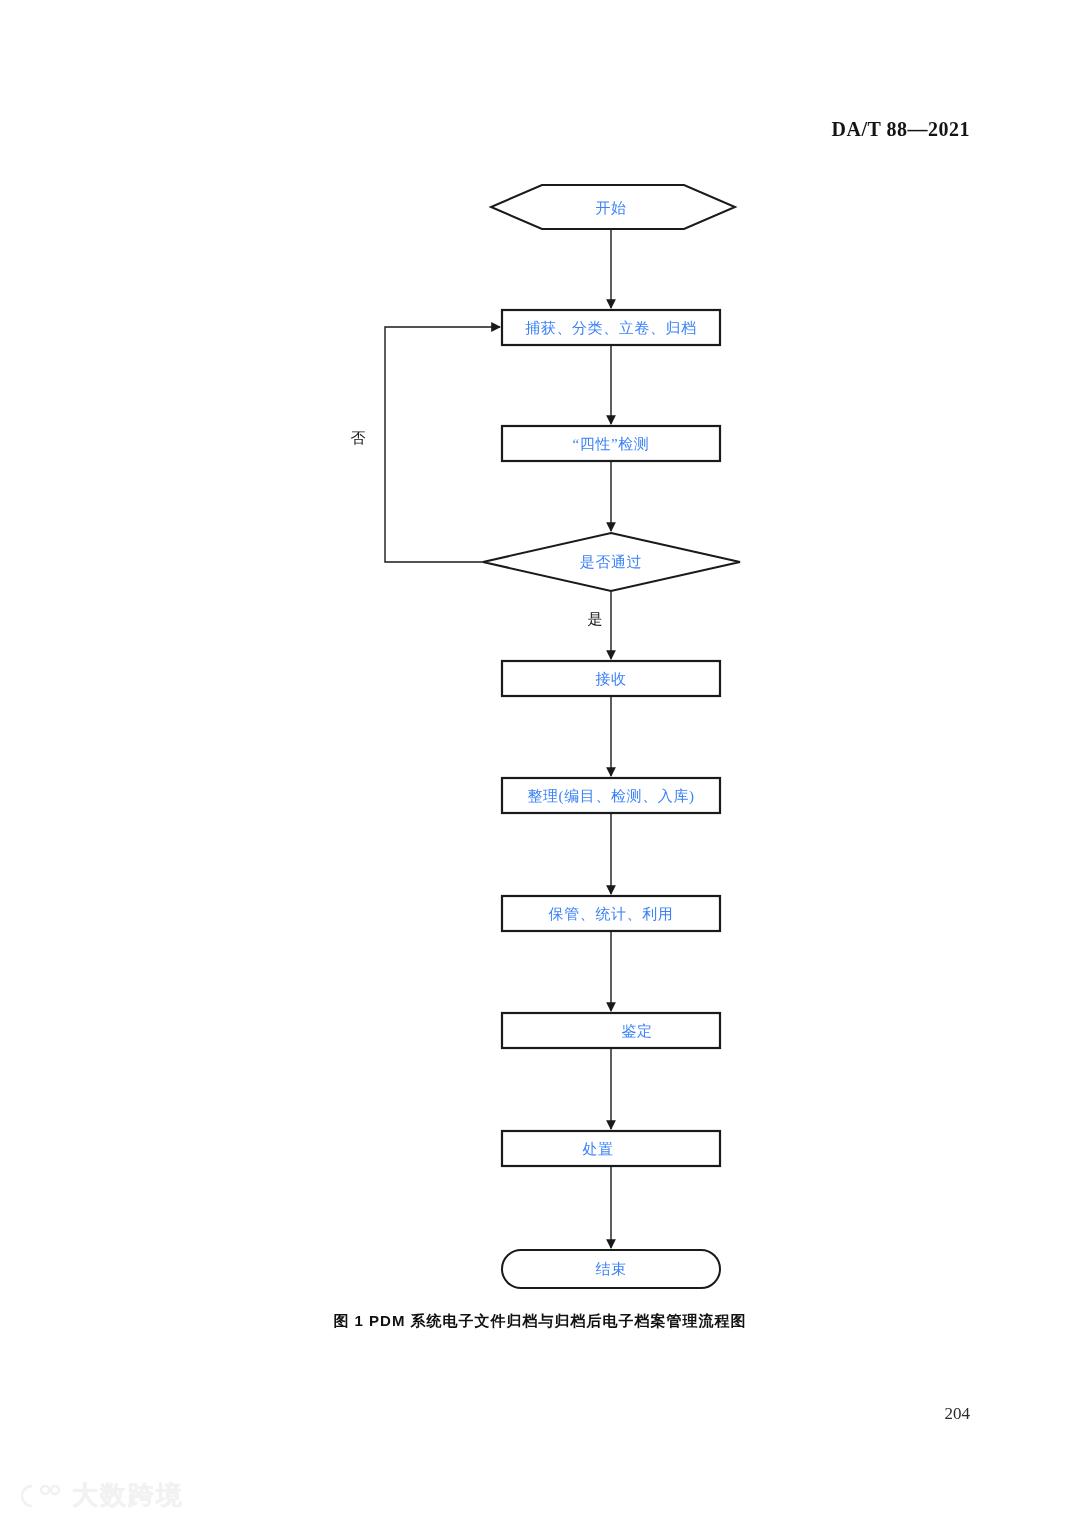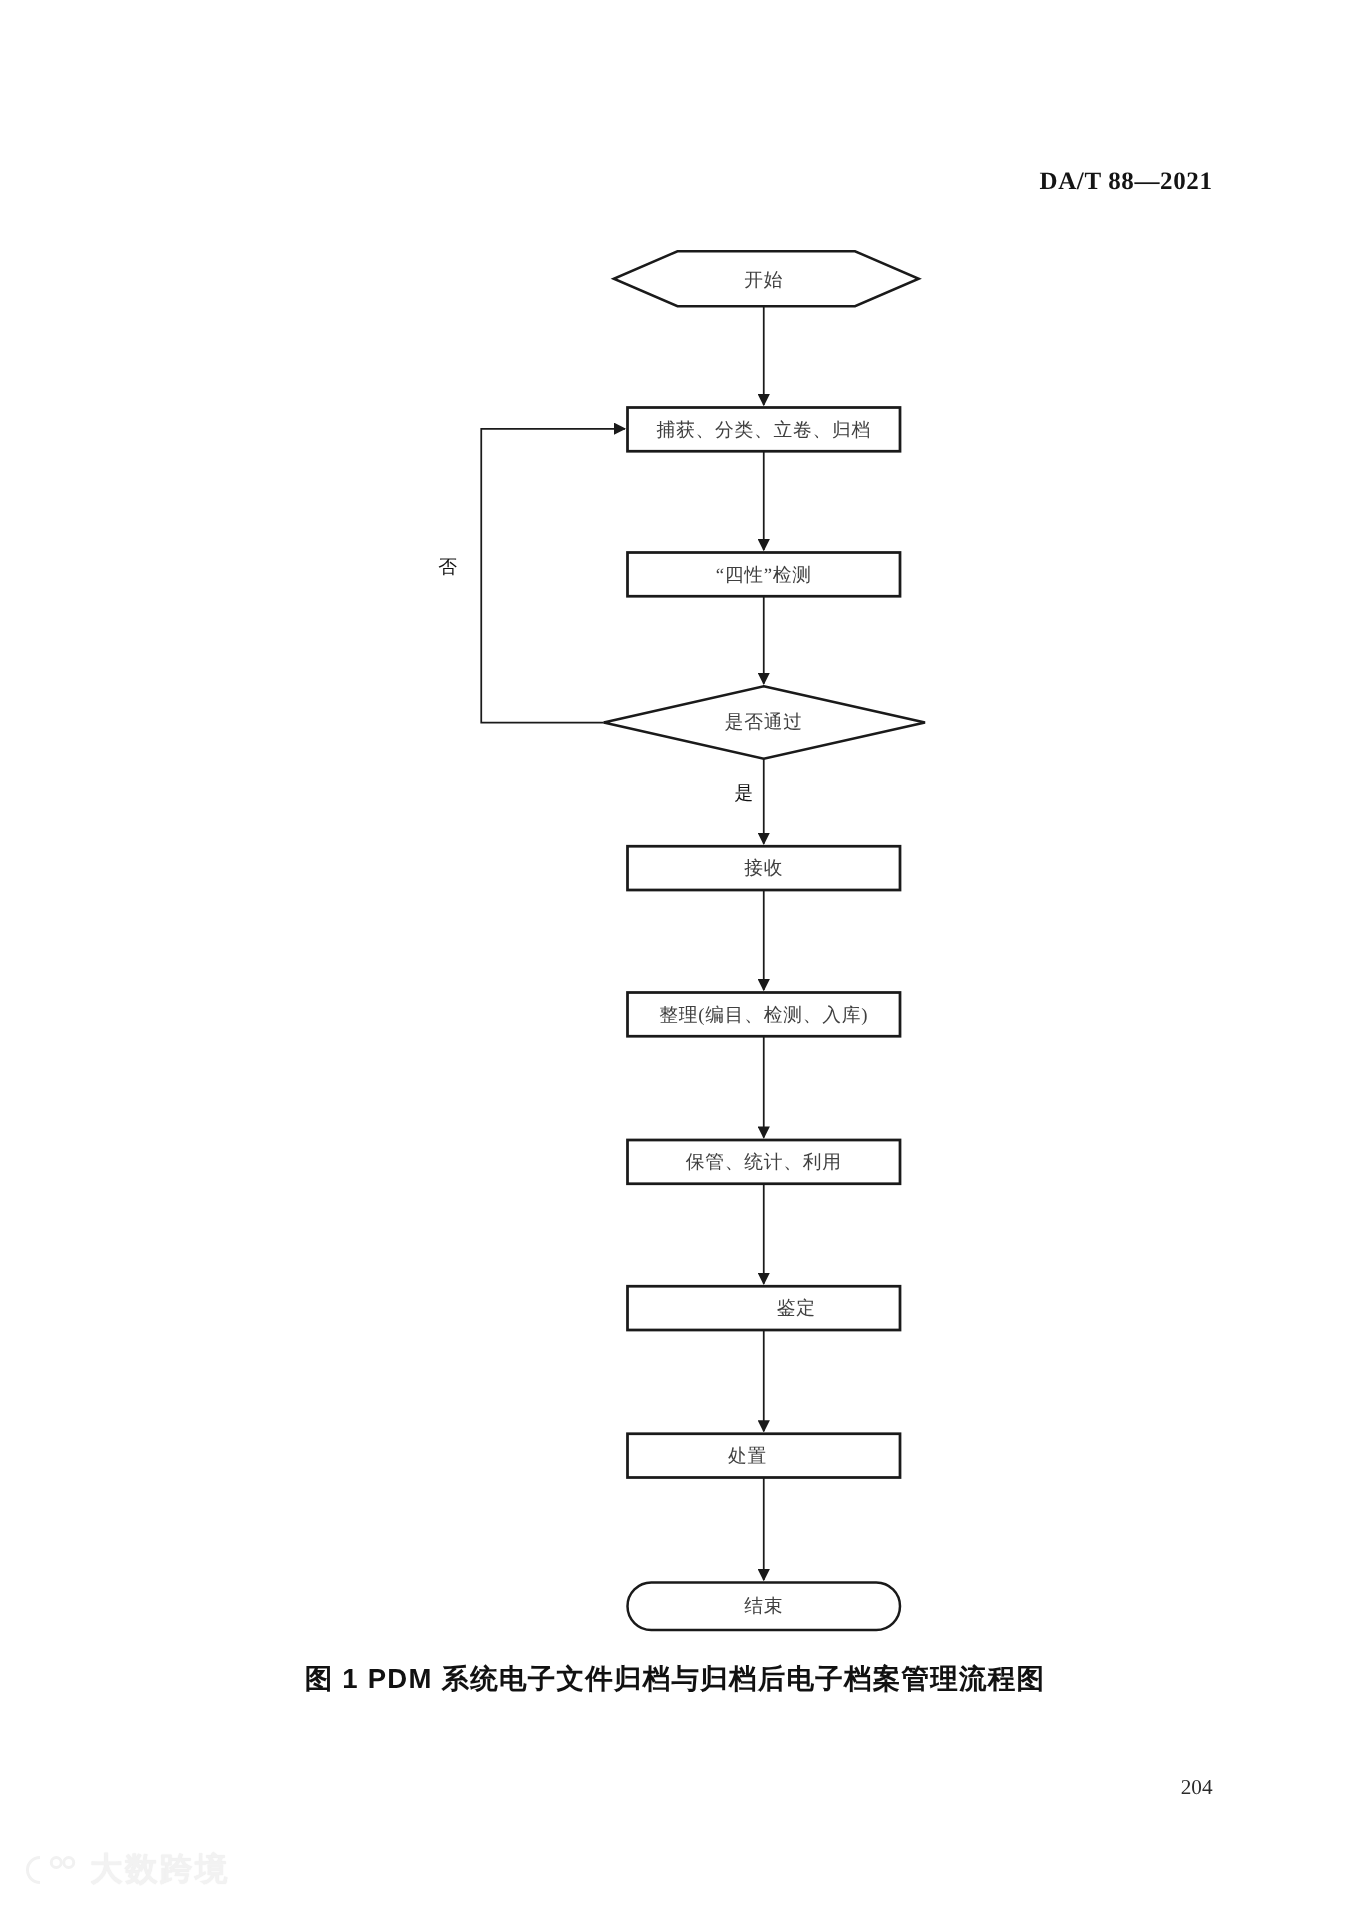--- a/index.html
+++ b/index.html
@@ -13,21 +13,20 @@
     height: 1527px;
     position: relative;
     overflow: hidden;
     font-family: "Liberation Serif", "DejaVu Serif", serif;
     color: #111111;
   }
   .page {
     position: absolute;
     inset: 0;
     background: #ffffff;
-    margin-top: 16px;
   }
   
   .std-header {
     position: absolute;
     top: 118px;
     right: 110px;
     font-family: "Liberation Serif", "DejaVu Serif", serif;
     font-size: 20px;
     font-weight: bold;
     letter-spacing: 0.5px;
@@ -44,42 +43,42 @@
   }
   .flow-svg {
     position: absolute;
     left: 0;
     top: 0;
   }
   .node-label {
     position: absolute;
     font-family: "Liberation Serif", "DejaVu Serif", serif;
     font-size: 15px;
-    color: #404040;
+    color: #3b82f6;
     white-space: nowrap;
     transform: translate(-50%, -50%);
     letter-spacing: 0.6px;
   }
   .edge-label {
     position: absolute;
     font-family: "Liberation Serif", "DejaVu Serif", serif;
     font-size: 15px;
     color: #111111;
     white-space: nowrap;
     transform: translate(-50%, -50%);
   }
   
   .figure-caption {
     position: absolute;
     top: 1312px;
     left: 0;
     width: 1080px;
     text-align: center;
     font-family: "Liberation Sans", "DejaVu Sans", sans-serif;
-    font-size: 22px;
+    font-size: 15px;
     font-weight: bold;
     letter-spacing: 1px;
     color: #111111;
   }
   
   .page-number {
     position: absolute;
     top: 1404px;
     right: 110px;
     font-family: "Liberation Serif", "DejaVu Serif", serif;

